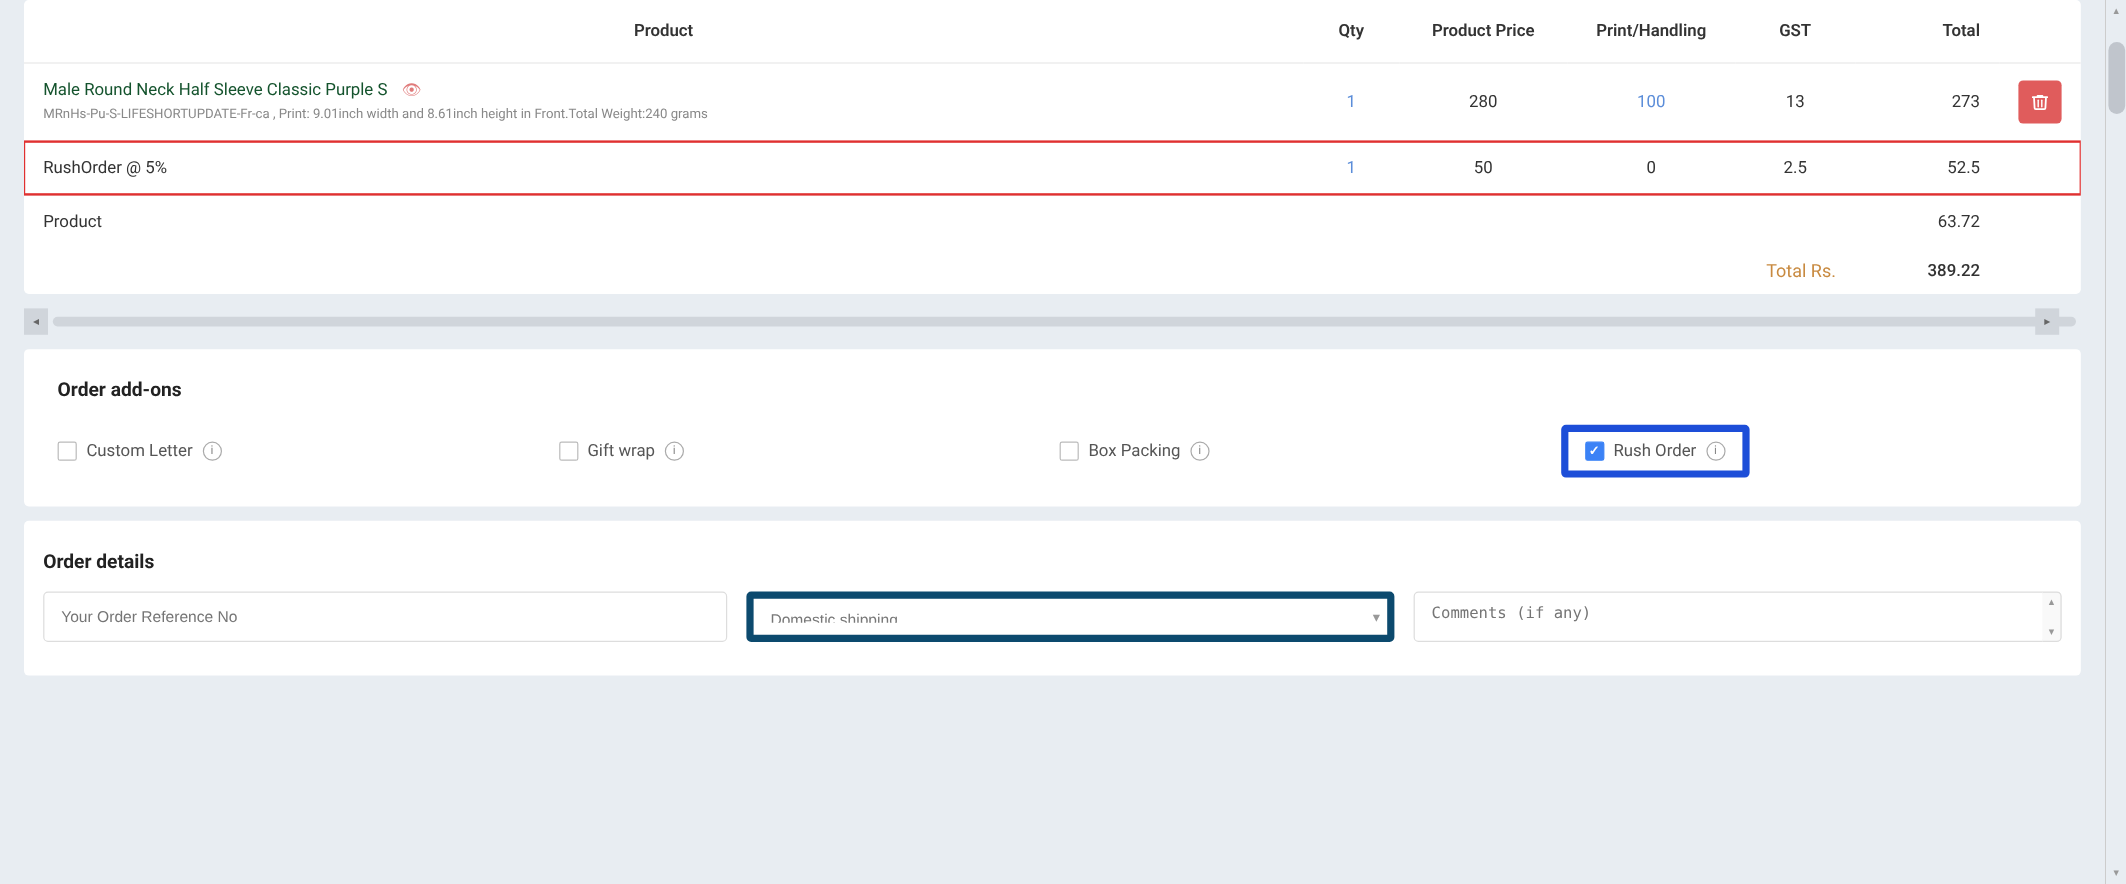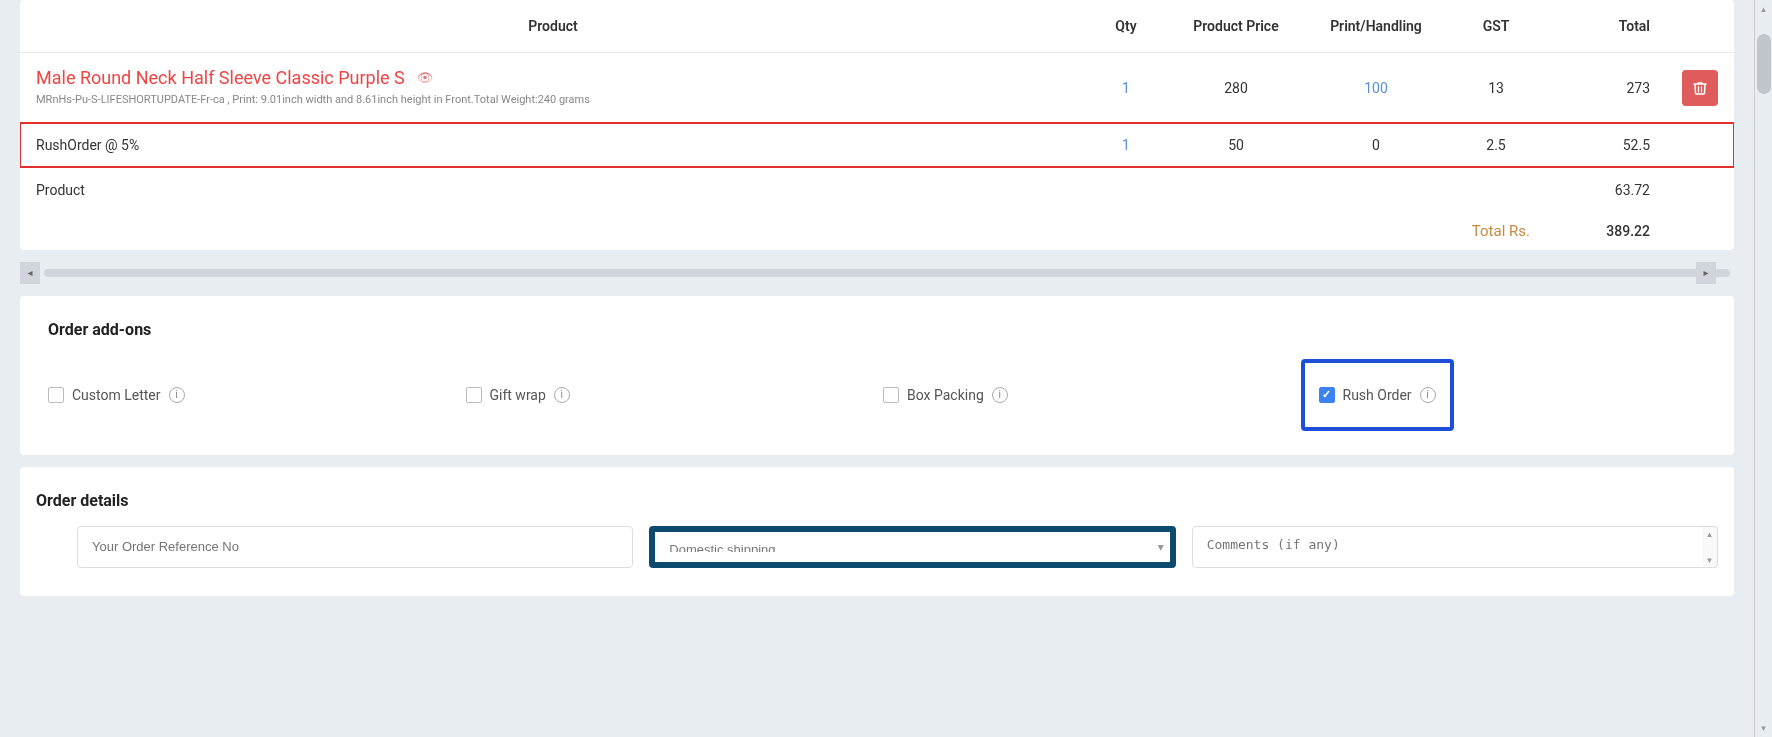--- a/index.html
+++ b/index.html
@@ -53,22 +53,22 @@
       color: #333;
       vertical-align: middle;
     }
     .order-table td.center {
       text-align: center;
     }
     .order-table td.right {
       text-align: right;
     }
     .product-name {
-      color: #ef4444;
-      font-size: 18px;
+      color: #14532d;
+      font-size: 14px;
     }
     .product-meta {
       font-size: 11px;
       color: #888;
       margin-top: 4px;
       line-height: 1.5;
     }
     .eye-icon {
       color: #e07a7a;
       margin-left: 6px;
@@ -205,23 +205,23 @@
       border-radius: 50%;
       display: inline-flex;
       align-items: center;
       justify-content: center;
       font-size: 10px;
       color: #888;
       cursor: pointer;
       flex-shrink: 0;
     }
     .rush-order-addon {
-      border: 4px solid #1d4ed8;
-      border-radius: 4px;
-      padding: 24px 14px;
+      border: 6px solid #1d4ed8;
+      border-radius: 4px;
+      padding: 8px 14px;
       display: flex;
       align-items: center;
       gap: 8px;
     }
     
     .order-details-section {
       background: #fff;
       border-radius: 4px;
       padding: 24px 16px;
     }
@@ -238,21 +238,20 @@
     }
     .order-ref-input {
       flex: 1;
       border: 1px solid #ddd;
       border-radius: 4px;
       padding: 10px 14px;
       font-size: 13px;
       color: #aaa;
       outline: none;
       height: 42px;
-      margin-left: 41px;
     }
     .shipping-select-wrapper {
       flex: 1;
       position: relative;
     }
     .shipping-select {
       width: 100%;
       border: 6px solid #0c4a6e;
       border-radius: 4px;
       padding: 10px 36px 10px 14px;

